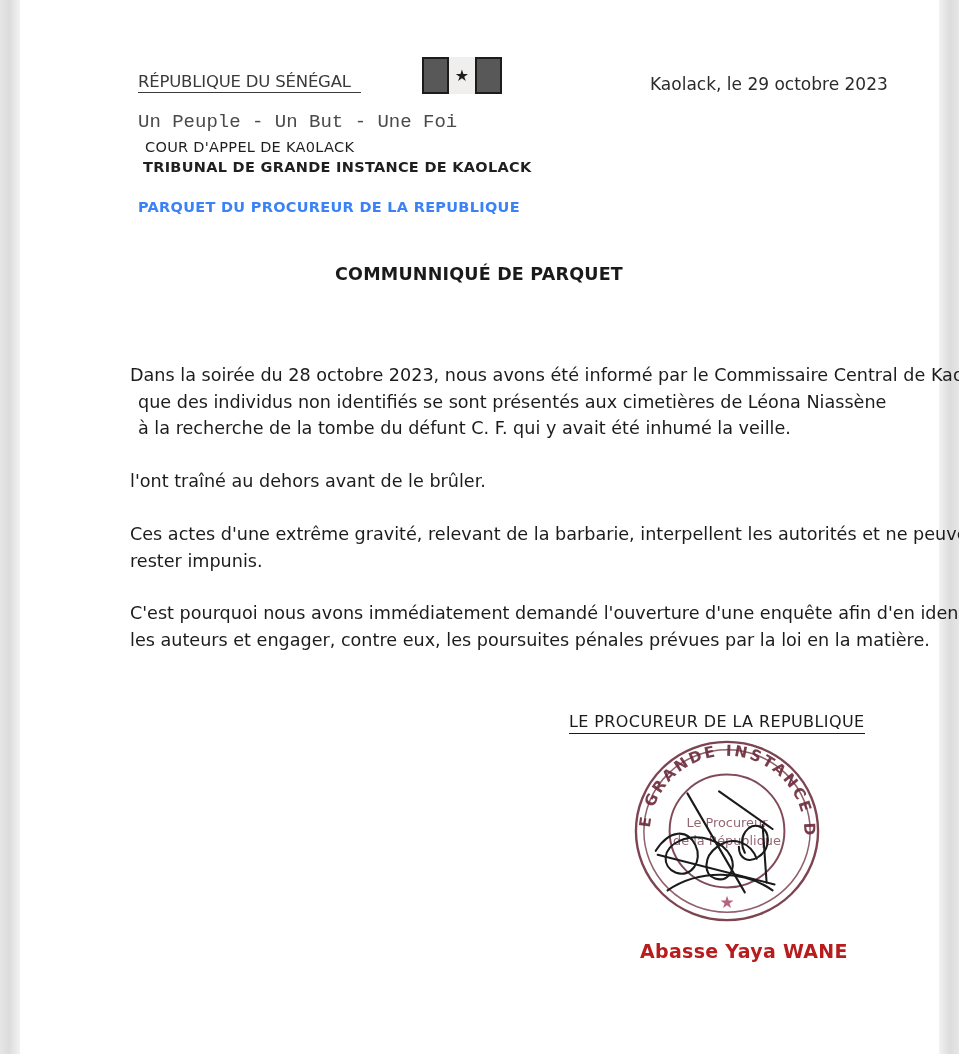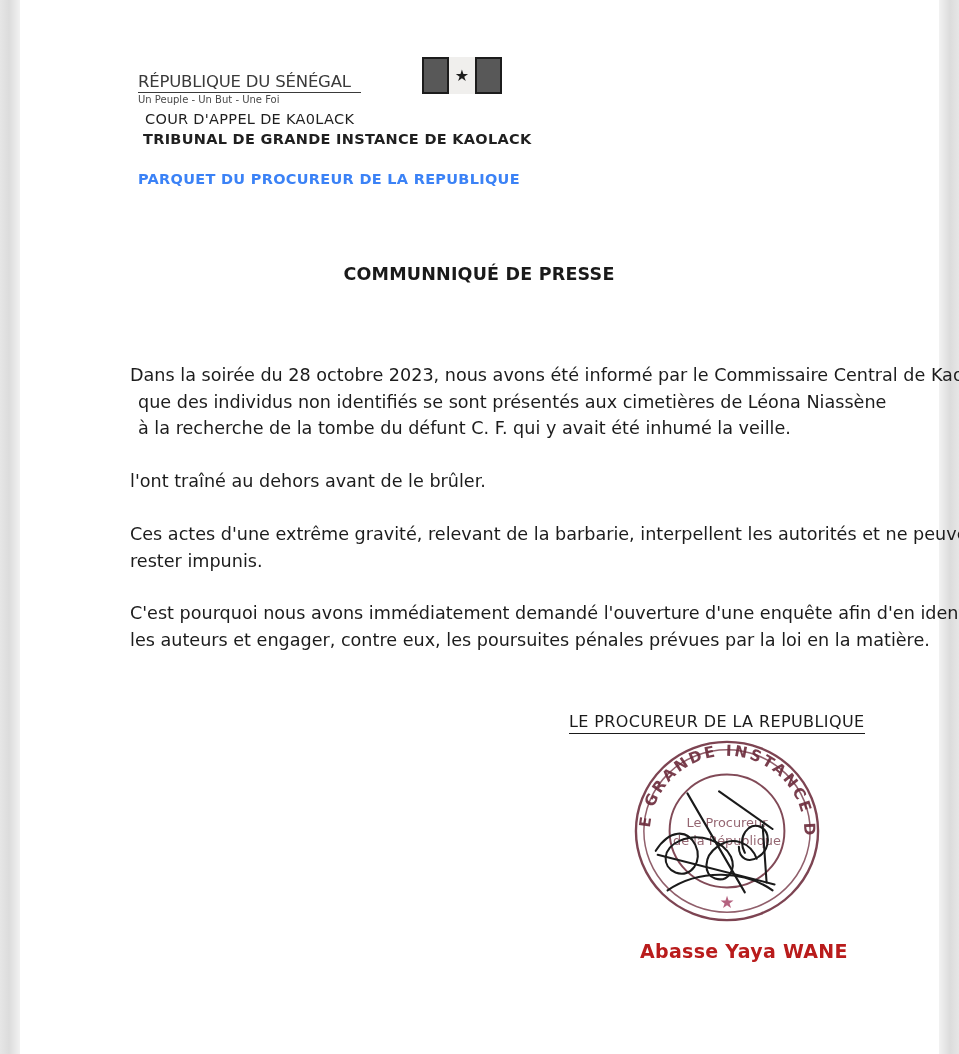--- a/index.html
+++ b/index.html
@@ -56,24 +56,25 @@
     font-size: 16.5px;
     letter-spacing: -0.2px;
     color: #3a3a3a;
     display: inline-block;
     border-bottom: 1.6px solid #3a3a3a;
     padding-right: 10px;
     padding-bottom: 1px;
     white-space: nowrap;
   }
   .lh-motto {
-    font-size: 10px;
+    font-size: 19px;
     color: #4a4a4a;
-    margin-top: 1px;
-    white-space: nowrap;
+    margin-top: 18px;
+    white-space: nowrap;
+    font-family: Liberation Mono, monospace;
   }
   .lh-court {
     font-size: 14.5px;
     font-weight: normal;
     color: #1f1f1f;
     margin-top: 6px;
     margin-left: 7px;
     letter-spacing: 0.3px;
     white-space: nowrap;
   }
@@ -231,23 +232,24 @@
     </div>
 
     <div class="flag">
       <div class="flag-band dark"></div>
       <div class="flag-band light">
         <span class="flag-star">★</span>
       </div>
       <div class="flag-band dark"></div>
     </div>
 
+    <div class="date-line">Kaolack, le 29 octobre  2023</div>
   </div>
 
-  <div class="doc-title">COMMUNNIQUÉ DE PRESSE</div>
+  <div class="doc-title">COMMUNNIQUÉ DE PARQUET</div>
 
   <div class="body-copy">
 
     <p class="para">
       <span class="ln">Dans la soirée du 28 octobre 2023, nous avons été informé par le Commissaire Central de Kaolack</span>
       <span class="ln indent">que des individus non identifiés se sont présentés aux cimetières de Léona Niassène</span>
       <span class="ln indent">à la recherche de la tombe du défunt C. F. qui  y avait été inhumé la veille.</span>
     </p>
 
     <p class="para">

